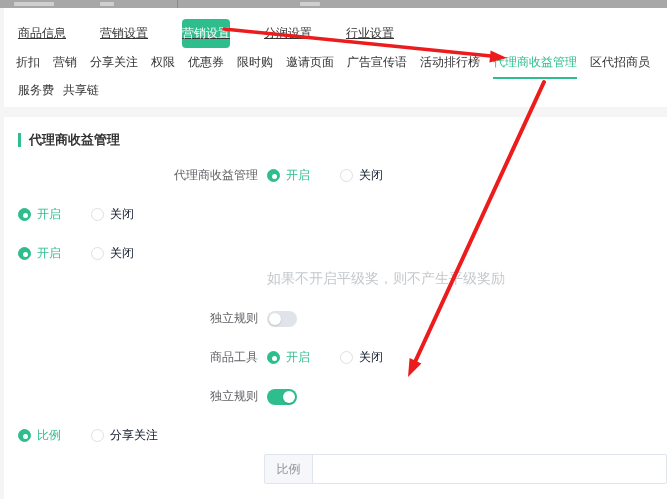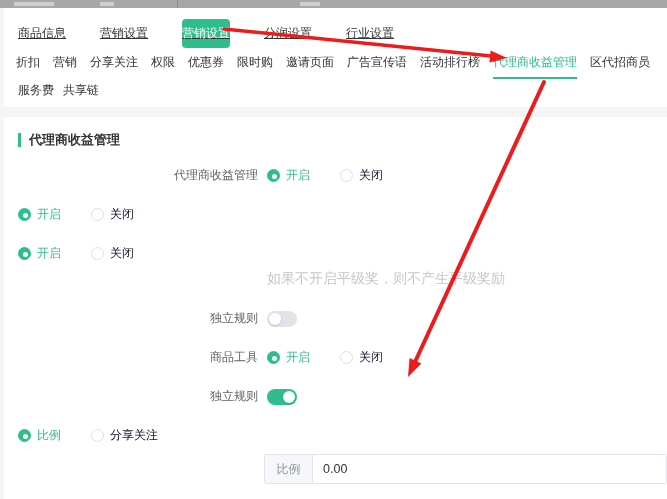--- a/index.html
+++ b/index.html
@@ -186,21 +186,20 @@
             <span class="radio-circle"></span>
             <span class="radio-text">分享关注</span>
           </label>
         </div>
       </div>
       <div class="form-row input-row">
         <div class="row-label"></div>
         <div class="row-controls">
           <div class="input-group">
             <span class="input-prefix">比例</span>
-            <input class="input-field" value="0.00" style="">
           </div>
         </div>
       </div>
     </div>
 </div>
 
 <svg class="arrows" width="667" height="499" viewBox="0 0 667 499">
   <g>
     <line class="arrow-line" x1="224" y1="29" x2="491" y2="56" stroke-width="3.5" stroke-linecap="round" stroke="#ed1c1c"></line>
     <polygon class="arrow-fill" points="507,58 489.4,62.4 490.6,50.4" fill="#ed1c1c"></polygon>

